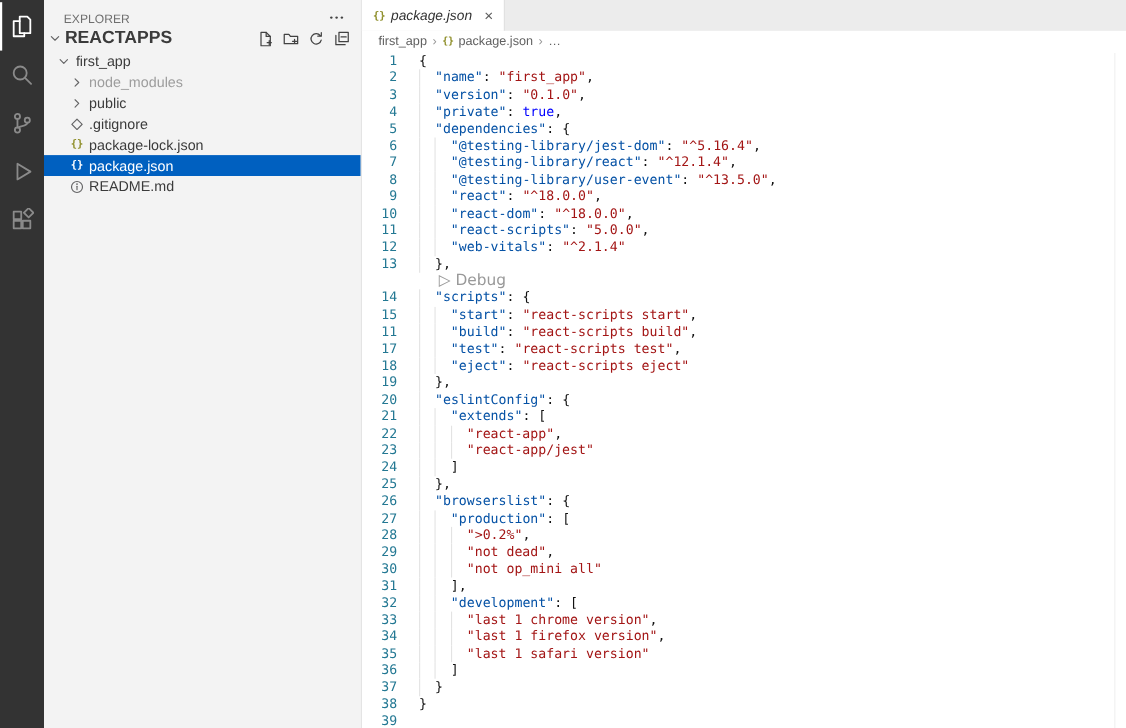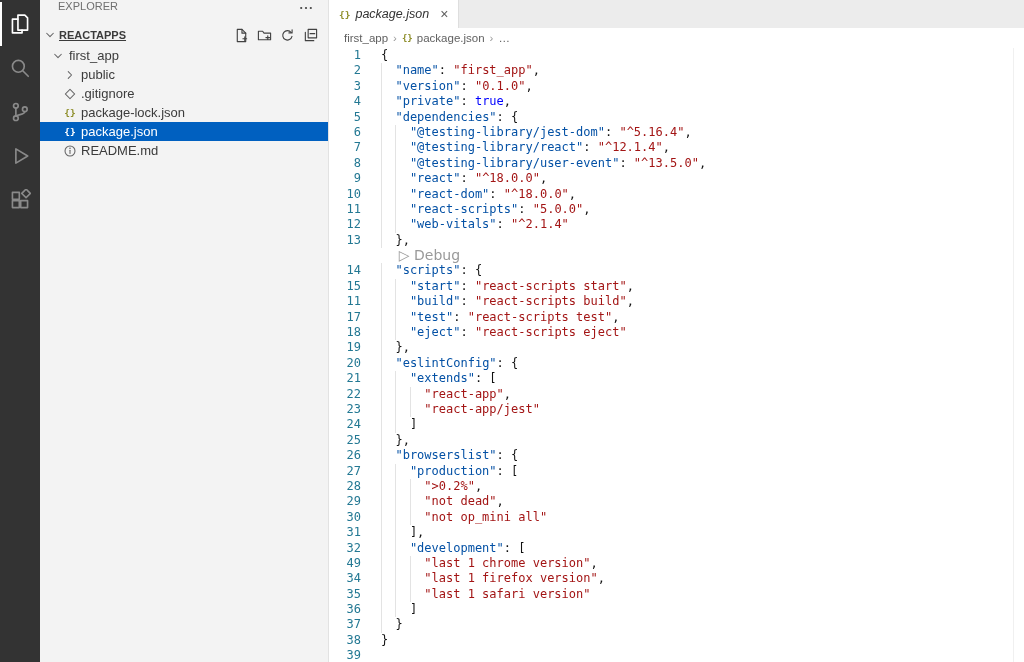--- a/index.html
+++ b/index.html
@@ -7,23 +7,23 @@
   .app{display:flex;width:1024px;height:662px;}
 
   
   .activitybar{width:40px;flex:none;background:var(--activity-bg);display:flex;flex-direction:column;align-items:stretch;padding-top:2px;}
   .ab-item{height:44px;display:flex;align-items:center;justify-content:center;color:var(--activity-fg);border-left:2px solid transparent;border-right:2px solid transparent;cursor:pointer;}
   .ab-item.active{color:var(--activity-active);border-left:2px solid #ffffff;}
   .ab-item .icon{width:22px;height:22px;}
 
   
   .sidebar{width:288px;flex:none;background:var(--sidebar-bg);color:var(--sidebar-fg);display:flex;flex-direction:column;}
-  .sidebar-header{height:24px;flex:none;display:flex;align-items:flex-start;justify-content:space-between;padding:0 14px 0 18px;font-size:11px;color:#6f6f6f;}
+  .sidebar-header{height:24px;flex:none;display:flex;align-items:flex-end;justify-content:space-between;padding:0 14px 0 18px;font-size:11px;color:#6f6f6f;}
   .sidebar-header .icon{width:16px;height:16px;color:#424242;cursor:pointer;}
-  .section-header{height:22px;flex:none;display:flex;align-items:center;padding:0 8px 0 2px;font-size:11px;font-weight:700;color:#3b3b3b;cursor:pointer;text-decoration:underline;}
+  .section-header{height:22px;flex:none;display:flex;align-items:center;padding:0 8px 0 2px;font-size:16px;font-weight:700;color:#3b3b3b;cursor:pointer;}
   .section-header .slot{margin-right:1px;}
   .section-actions{margin-left:auto;display:flex;gap:3px;}
   .act{width:20px;height:20px;display:flex;align-items:center;justify-content:center;color:#424242;cursor:pointer;border-radius:3px;}
   .act .icon{width:15px;height:15px;}
   .slot{width:16px;height:16px;flex:none;display:flex;align-items:center;justify-content:center;margin-right:3px;}
   .slot .icon{width:14px;height:14px;color:#646465;}
   .tree{flex:1;}
   .trow{height:19px;display:flex;align-items:center;cursor:pointer;white-space:nowrap;}
   .tlabel{font-size:13px;}
   .trow.dim .tlabel{color:var(--dim-fg);}
@@ -175,20 +175,30 @@
     <div class="tree">
         <div class="trow" style="padding-left: 10px;">
           <span class="slot">
             <span class="icon">
               <svg viewBox="0 0 16 16">
                 <path d="M4.2 6L8 9.8 11.8 6"></path>
               </svg>
             </span>
           </span>
           <span class="tlabel">first_app</span>
+        </div>
+        <div class="trow dim" style="padding-left: 22px;">
+          <span class="slot">
+            <span class="icon">
+              <svg viewBox="0 0 16 16">
+                <path d="M6 4.2L9.8 8 6 11.8"></path>
+              </svg>
+            </span>
+          </span>
+          <span class="tlabel">node_modules</span>
         </div>
         <div class="trow" style="padding-left: 22px;">
           <span class="slot">
             <span class="icon">
               <svg viewBox="0 0 16 16">
                 <path d="M6 4.2L9.8 8 6 11.8"></path>
               </svg>
             </span>
           </span>
           <span class="tlabel">public</span>
@@ -279,21 +289,21 @@
         <div class="code-row"><span class="gutter">23</span><span class="gspace"></span><span class="ind"></span><span class="ind"></span><span class="ind"></span><span class="t-s">"react-app/jest"</span></div>
         <div class="code-row"><span class="gutter">24</span><span class="gspace"></span><span class="ind"></span><span class="ind"></span><span class="t-p">]</span></div>
         <div class="code-row"><span class="gutter">25</span><span class="gspace"></span><span class="ind"></span><span class="t-p">},</span></div>
         <div class="code-row"><span class="gutter">26</span><span class="gspace"></span><span class="ind"></span><span class="t-k">"browserslist"</span><span class="t-p">: {</span></div>
         <div class="code-row"><span class="gutter">27</span><span class="gspace"></span><span class="ind"></span><span class="ind"></span><span class="t-k">"production"</span><span class="t-p">: [</span></div>
         <div class="code-row"><span class="gutter">28</span><span class="gspace"></span><span class="ind"></span><span class="ind"></span><span class="ind"></span><span class="t-s">"&gt;0.2%"</span><span class="t-p">,</span></div>
         <div class="code-row"><span class="gutter">29</span><span class="gspace"></span><span class="ind"></span><span class="ind"></span><span class="ind"></span><span class="t-s">"not dead"</span><span class="t-p">,</span></div>
         <div class="code-row"><span class="gutter">30</span><span class="gspace"></span><span class="ind"></span><span class="ind"></span><span class="ind"></span><span class="t-s">"not op_mini all"</span></div>
         <div class="code-row"><span class="gutter">31</span><span class="gspace"></span><span class="ind"></span><span class="ind"></span><span class="t-p">],</span></div>
         <div class="code-row"><span class="gutter">32</span><span class="gspace"></span><span class="ind"></span><span class="ind"></span><span class="t-k">"development"</span><span class="t-p">: [</span></div>
-        <div class="code-row"><span class="gutter">49</span><span class="gspace"></span><span class="ind"></span><span class="ind"></span><span class="ind"></span><span class="t-s">"last 1 chrome version"</span><span class="t-p">,</span></div>
+        <div class="code-row"><span class="gutter">33</span><span class="gspace"></span><span class="ind"></span><span class="ind"></span><span class="ind"></span><span class="t-s">"last 1 chrome version"</span><span class="t-p">,</span></div>
         <div class="code-row"><span class="gutter">34</span><span class="gspace"></span><span class="ind"></span><span class="ind"></span><span class="ind"></span><span class="t-s">"last 1 firefox version"</span><span class="t-p">,</span></div>
         <div class="code-row"><span class="gutter">35</span><span class="gspace"></span><span class="ind"></span><span class="ind"></span><span class="ind"></span><span class="t-s">"last 1 safari version"</span></div>
         <div class="code-row"><span class="gutter">36</span><span class="gspace"></span><span class="ind"></span><span class="ind"></span><span class="t-p">]</span></div>
         <div class="code-row"><span class="gutter">37</span><span class="gspace"></span><span class="ind"></span><span class="t-p">}</span></div>
         <div class="code-row"><span class="gutter">38</span><span class="gspace"></span><span class="t-p">}</span></div>
         <div class="code-row"><span class="gutter">39</span><span class="gspace"></span></div>
       </div>
   </div>
 
 </div>

